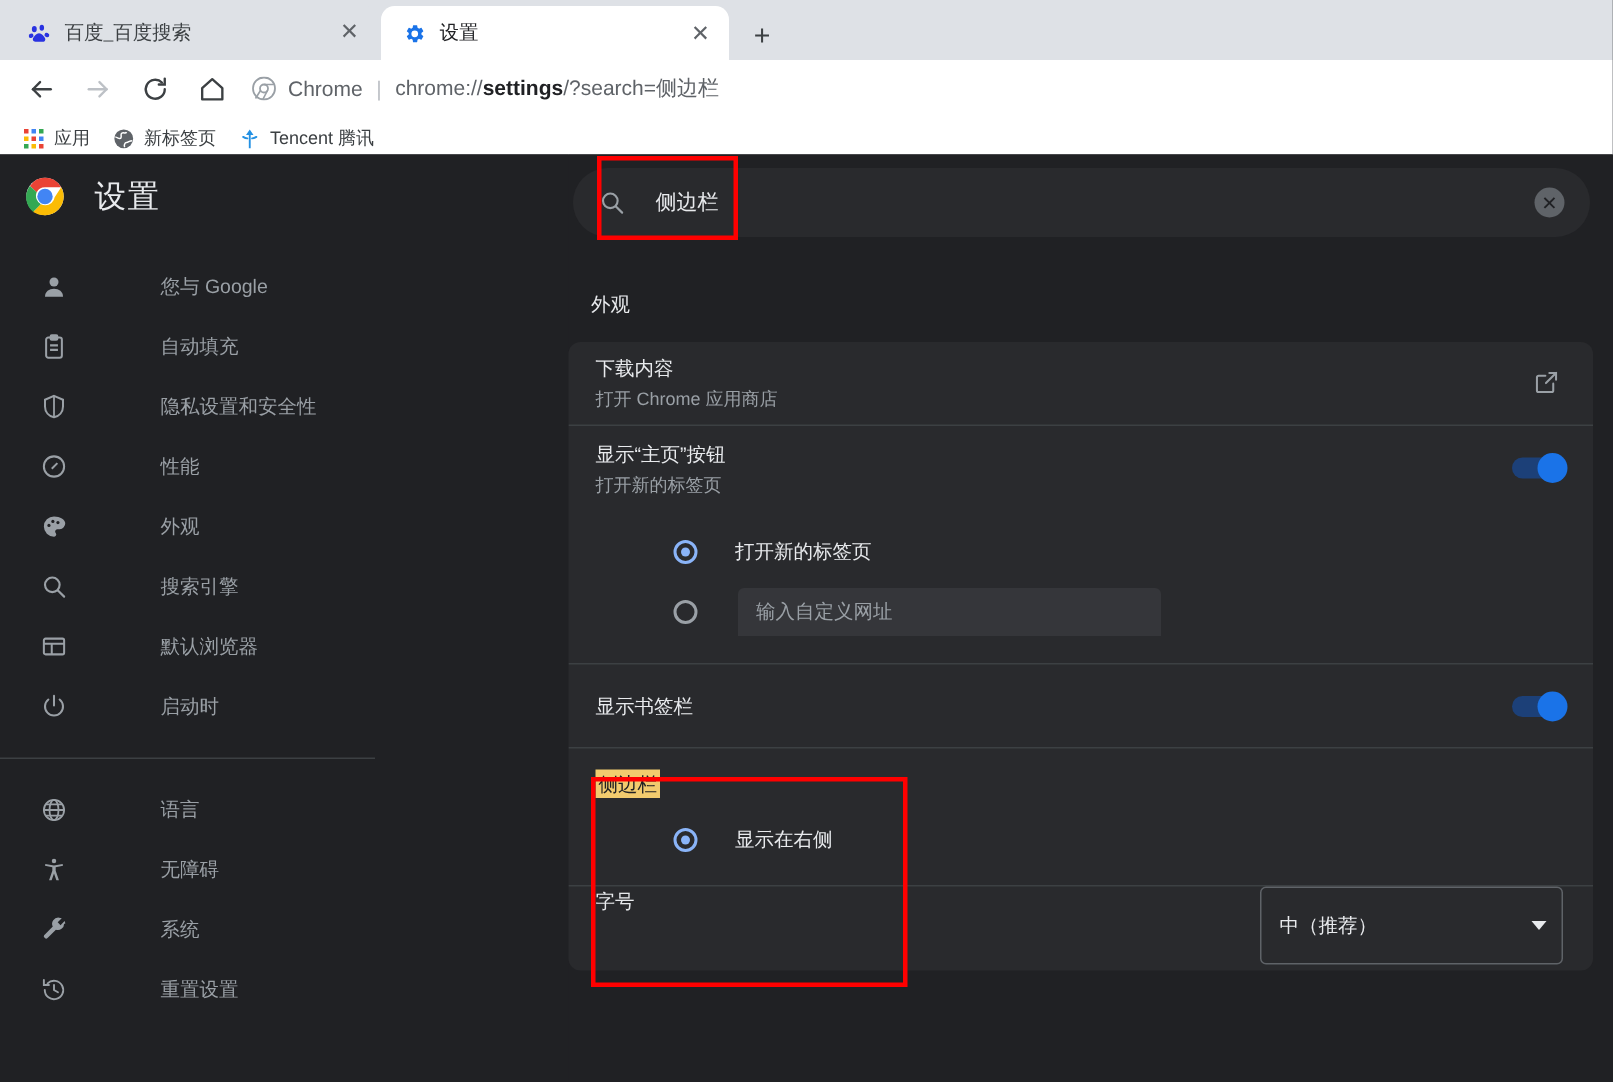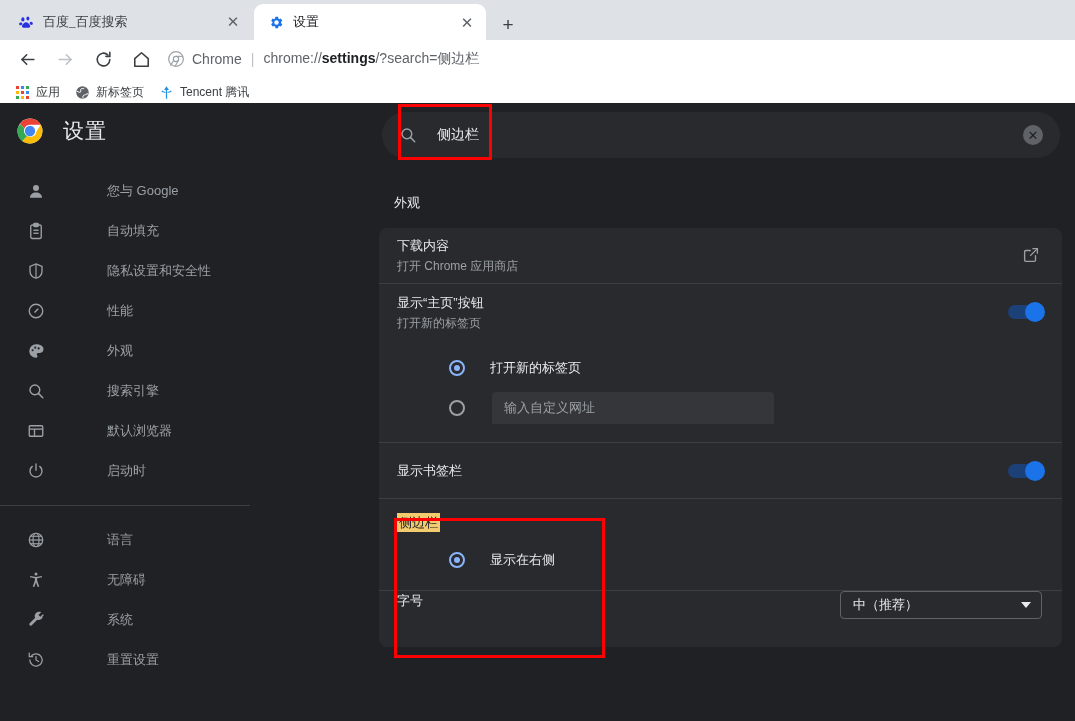--- a/index.html
+++ b/index.html
@@ -323,21 +323,21 @@
     line-height: 17px;
   }
 
   .fontsize-row {
     display: flex; align-items: flex-start;
     padding: 0 20px 0 18px;
     min-height: 56px;
     gap: 24px;
   }
   .select {
-    width: 202px; height: 28px;
+    width: 202px; height: 52px;
     background: #292a2d;
     border: 1px solid #5f6368;
     border-radius: 4px;
     display: flex; align-items: center;
     padding: 0 10px 0 12px;
     font-size: 13px;
     color: #e8eaed;
   }
   .select .caret {
     margin-left: auto;

